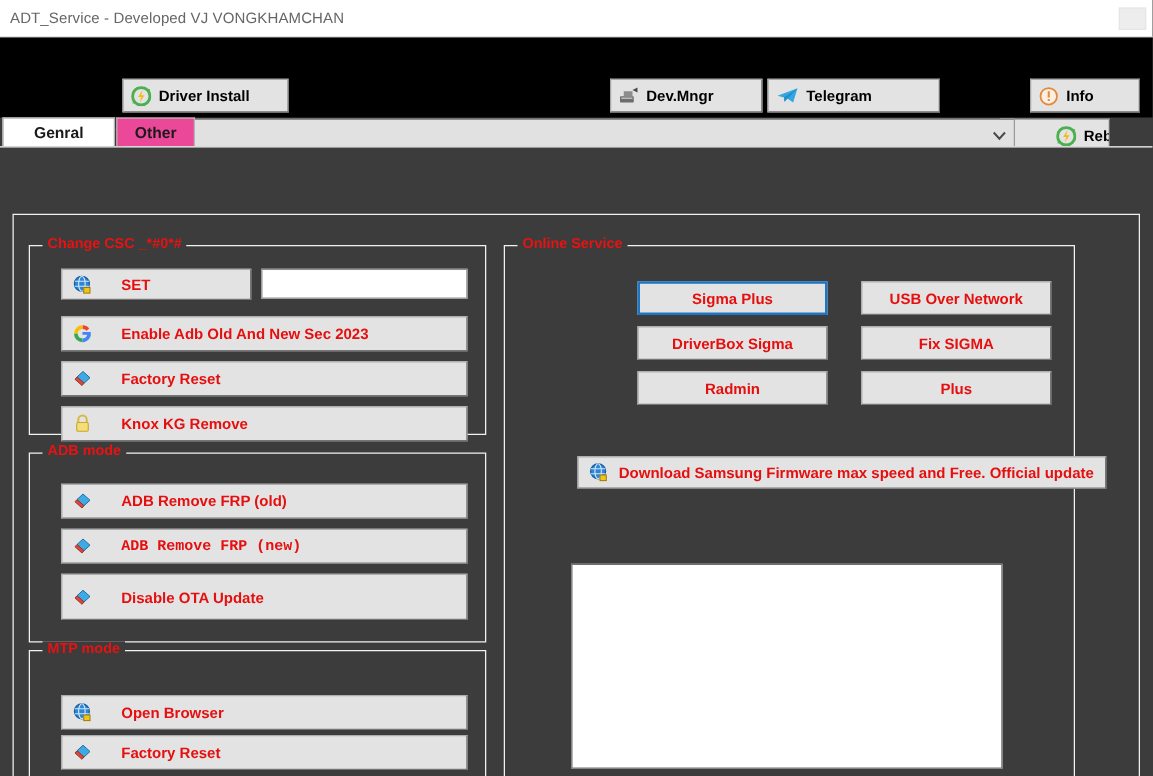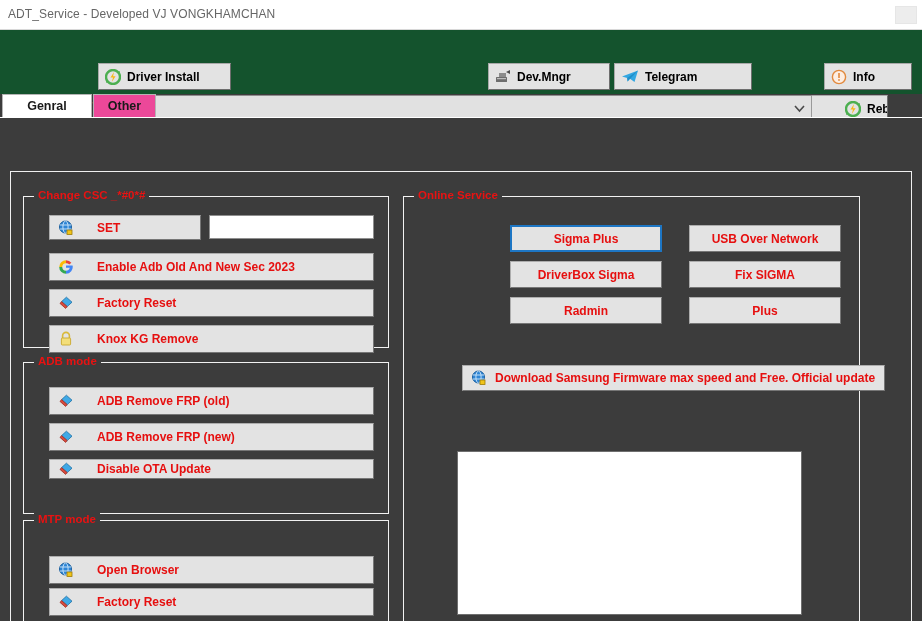--- a/index.html
+++ b/index.html
@@ -23,21 +23,21 @@
     white-space: nowrap;
   }
   .titlebar-btn {
     position: absolute; right: 5px; top: 6px; width: 22px; height: 18px;
     background: #ededed; border: 1px solid #e6e6e6;
   }
 
   
   .toolbar {
     position: absolute; left: 0; top: 30px; width: 922px; height: 64px;
-    background: #14532d;
+    background: #000000;
   }
 
   
   .btn {
     background: #e3e3e3;
     border: 1px solid #a9a9a9;
     border-right-color: #6e6e6e;
     border-bottom-color: #6e6e6e;
     color: #000;
     font-size: 12px;
@@ -137,22 +137,22 @@
   .csc-set    { left: 25px; top: 18px; width: 152px; height: 25px; }
   .csc-input  {
     position: absolute; left: 185px; top: 18px; width: 165px; height: 24px;
     background: #ffffff; border: 1px solid #8e8e8e;
   }
   .csc-adb    { left: 25px; top: 56px; width: 325px; height: 28px; }
   .csc-fr     { left: 25px; top: 92px; width: 325px; height: 28px; }
   .csc-knox   { left: 25px; top: 128px; width: 325px; height: 28px; }
 
   .adb-1 { left: 25px; top: 24px; width: 325px; height: 28px; }
-  .adb-2 { left: 25px; top: 60px; width: 325px; height: 28px; }
-  .adb-3 { left: 25px; top: 96px; width: 325px; height: 20px; }
+  .adb-2 { left: 25px; top: 60px; width: 325px; height: 28px; font-family: Liberation Mono, monospace; }
+  .adb-3 { left: 25px; top: 96px; width: 325px; height: 37px; }
 
   .mtp-1 { left: 25px; top: 35px; width: 325px; height: 28px; }
   .mtp-2 { left: 25px; top: 67px; width: 325px; height: 28px; }
 
   
   .srvbtn {
     position: absolute;
     background: #e3e3e3;
     border: 1px solid #adadad;
     border-right-color: #767676;

